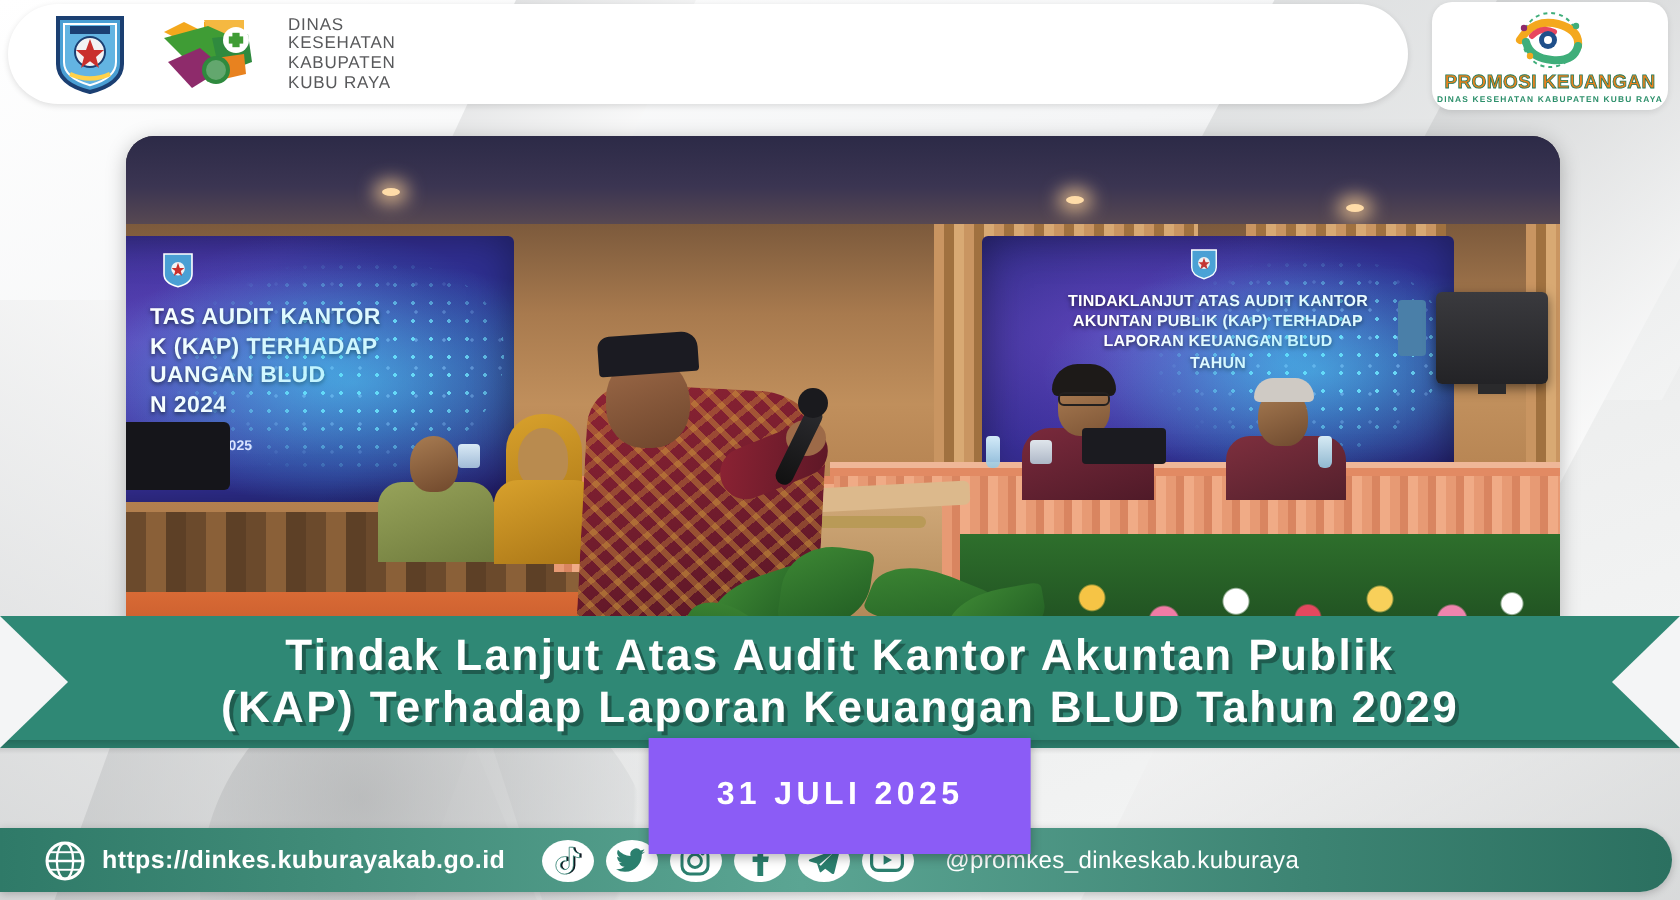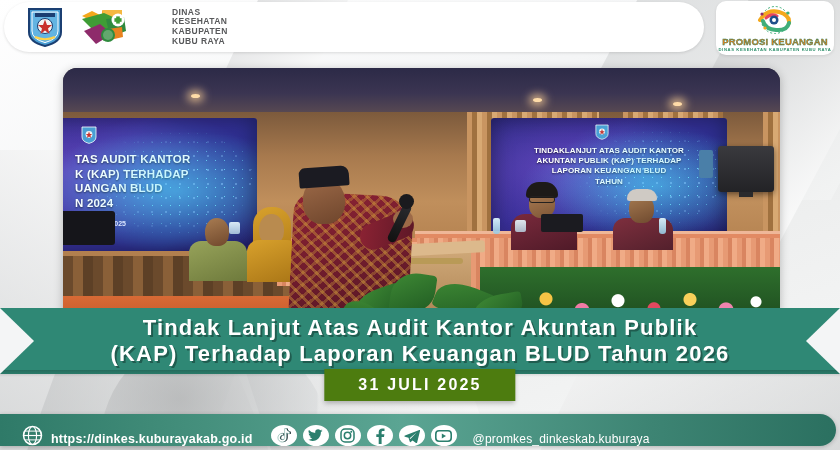--- a/index.html
+++ b/index.html
@@ -45,22 +45,22 @@
   
   .logo-pill {
     position:absolute; left:4px; top:2px; width:700px; height:50px;
     background:#ffffff; border-radius:25px;
     box-shadow:0 1px 3px rgba(0,0,0,.12);
     display:flex; align-items:center; gap:14px; padding-left:22px;
   }
   .crest { width:38px; height:42px; flex:0 0 auto; }
   .dinkes-logo { width:52px; height:40px; flex:0 0 auto; }
   .dinkes-text {
-    font-weight:bold; font-size:8.5px; line-height:1.12; color:#58595b;
-    letter-spacing:.4px; text-transform:uppercase; white-space:pre-line;margin-left:28px;
+    font-weight:normal; font-size:8.5px; line-height:1.12; color:#58595b;
+    letter-spacing:.4px; text-transform:uppercase; white-space:pre-line;
   }
 
   
   .promkes {
     position:absolute; right:6px; top:1px; width:118px; height:54px;
     background:#ffffff; border-radius:10px;
     display:flex; flex-direction:column; align-items:center; justify-content:center;
     box-shadow:0 1px 3px rgba(0,0,0,.10);
   }
   .promkes-title { font-size:9.5px; font-weight:bold; color:#e8821f;
@@ -242,31 +242,31 @@
     display:flex; flex-direction:column; align-items:center; justify-content:center;
     color:#ffffff; font-weight:bold; font-size:22px; line-height:1.16;
     letter-spacing:1.2px; text-align:center;
     text-shadow:2px 2px 0 rgba(0,0,0,.32);
     white-space:pre-line;
   }
 
   
   .date-badge {
     position:absolute; left:50%; transform:translateX(-50%); top:369px;
-    background:#4d7c0f; color:#ffffff; font-weight:bold; font-size:16px;
-    letter-spacing:2.2px; padding:7px 34px;
+    background:#8b5cf6; color:#ffffff; font-weight:bold; font-size:16px;
+    letter-spacing:2.2px; padding:20px 34px;
     box-shadow:0 2px 5px rgba(0,0,0,.28); z-index:5;
   }
 
   
   .footer {
     position:absolute; left:0; bottom:4px; width:836px; height:32px;
     background:linear-gradient(90deg,#2f7a68 0%,#3f8a77 18%,#5ba593 48%,#3d8473 78%,#2b7060 100%);
     border-radius:0 16px 16px 0;
-    display:flex; align-items:flex-end; padding-left:22px; gap:8px;
+    display:flex; align-items:center; padding-left:22px; gap:8px;
     box-shadow:0 1px 4px rgba(0,0,0,.22);
   }
   .footer-url { color:#ffffff; font-size:12.5px; font-weight:bold; letter-spacing:.2px; }
   .footer-handle { color:#ffffff; font-size:12px; font-weight:normal; letter-spacing:.2px;
     margin-left:8px; }
   .soc-row { display:flex; align-items:center; gap:6px; margin-left:10px; }
   .soc {
     width:26px; height:21px; background:#ffffff; border-radius:50%;
     display:flex; align-items:center; justify-content:center; flex:0 0 auto;
   }
@@ -425,21 +425,21 @@
       <span class="leaf" style="left:0px;top:34px;width:40px;height:24px;transform:rotate(34deg);"></span>
     </div>
   </div>
 </div>
 
 <div class="title-ribbon"></div>
 <div class="ribbon-shadow"></div>
 <div class="notch notchL"></div>
 <div class="notch notchR"></div>
 <div class="title-text">Tindak Lanjut Atas Audit Kantor Akuntan Publik
-(KAP) Terhadap Laporan Keuangan BLUD Tahun 2026</div>
+(KAP) Terhadap Laporan Keuangan BLUD Tahun 2029</div>
 
 <div class="date-badge">31 JULI 2025</div>
 
 <div class="footer">
   <svg class="globe" viewBox="0 0 22 22">
     <circle cx="11" cy="11" r="9.4" fill="none" stroke="#ffffff" stroke-width="1.6"></circle>
     <ellipse cx="11" cy="11" rx="4.3" ry="9.4" fill="none" stroke="#ffffff" stroke-width="1.2"></ellipse>
     <line x1="1.8" y1="11" x2="20.2" y2="11" stroke="#ffffff" stroke-width="1.2"></line>
     <line x1="3.2" y1="6.4" x2="18.8" y2="6.4" stroke="#ffffff" stroke-width="1"></line>
     <line x1="3.2" y1="15.6" x2="18.8" y2="15.6" stroke="#ffffff" stroke-width="1"></line>

